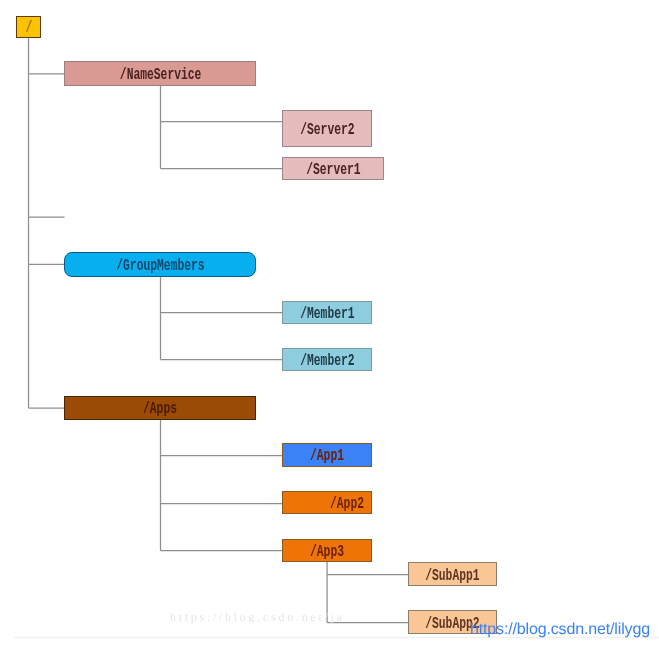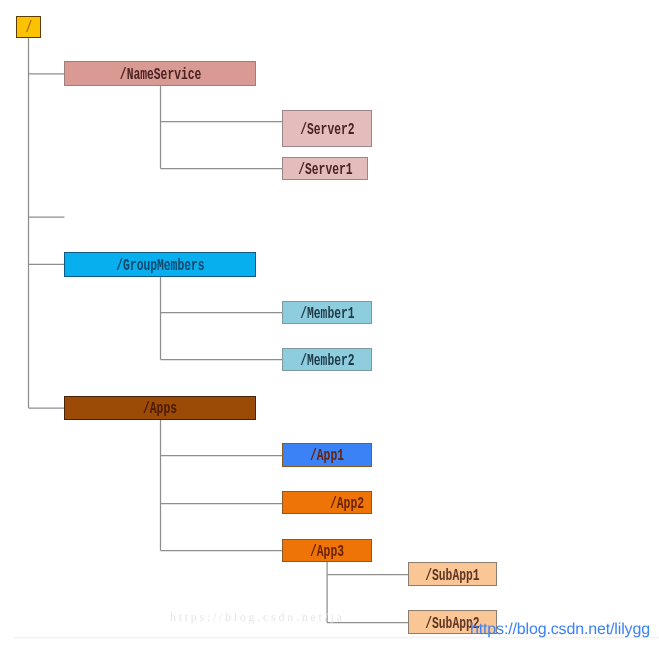--- a/index.html
+++ b/index.html
@@ -47,31 +47,31 @@
       </g>
   </svg>
 
   <div class="node" style="left: 16px; top: 15.5px; width: 25px; height: 22.5px; background: rgb(251, 194, 0); border-color: rgb(94, 58, 6);">
     <span class="lbl" style="color: rgb(176, 106, 18);">/</span>
   </div>
 
   <div class="node" style="left: 64px; top: 61.3px; width: 192.3px; height: 24.4px; background: rgb(216, 154, 147); border-color: rgb(154, 127, 125);">
     <span class="lbl" style="color: rgb(74, 35, 32);">/NameService</span>
   </div>
-  <div class="node" style="left: 64px; top: 252.3px; width: 192.3px; height: 24.4px; background: rgb(7, 175, 239); border-color: rgb(13, 90, 135);">
+  <div class="node" style="left: 64px; top: 252.3px; width: 192.3px; height: 24.4px; background: rgb(7, 175, 239); border-color: rgb(13, 90, 135); border-radius: 8px;">
     <span class="lbl" style="color: rgb(16, 71, 107);">/GroupMembers</span>
   </div>
   <div class="node" style="left: 64px; top: 395.7px; width: 192.3px; height: 24.1px; background: rgb(156, 75, 6); border-color: rgb(72, 35, 10);">
     <span class="lbl" style="color: rgb(74, 26, 0);">/Apps</span>
   </div>
 
   <div class="node" style="left: 282.3px; top: 109.6px; width: 89.6px; height: 37px; background: rgb(227, 188, 187); border-color: rgb(154, 134, 136);">
     <span class="lbl" style="color: rgb(74, 35, 32);">/Server2</span>
   </div>
-  <div class="node" style="left: 282.3px; top: 157px; width: 86px; height: 23.2px; background: rgb(227, 188, 187); border-color: rgb(154, 134, 136);">
+  <div class="node" style="left: 282.3px; top: 157px; width: 102px; height: 23.2px; background: rgb(227, 188, 187); border-color: rgb(154, 134, 136);">
     <span class="lbl" style="color: rgb(74, 35, 32);">/Server1</span>
   </div>
   <div class="node" style="left: 282.3px; top: 300.8px; width: 89.6px; height: 23.2px; background: rgb(142, 205, 222); border-color: rgb(126, 153, 158);">
     <span class="lbl" style="color: rgb(29, 58, 70);">/Member1</span>
   </div>
   <div class="node" style="left: 282.3px; top: 348.1px; width: 89.6px; height: 23.2px; background: rgb(142, 205, 222); border-color: rgb(126, 153, 158);">
     <span class="lbl" style="color: rgb(29, 58, 70);">/Member2</span>
   </div>
   <div class="node" style="left: 282.3px; top: 443.3px; width: 89.6px; height: 23.4px; background: #3b82f6; border-color: rgb(141, 89, 34);">
     <span class="lbl" style="color: rgb(107, 34, 6);">/App1</span>

